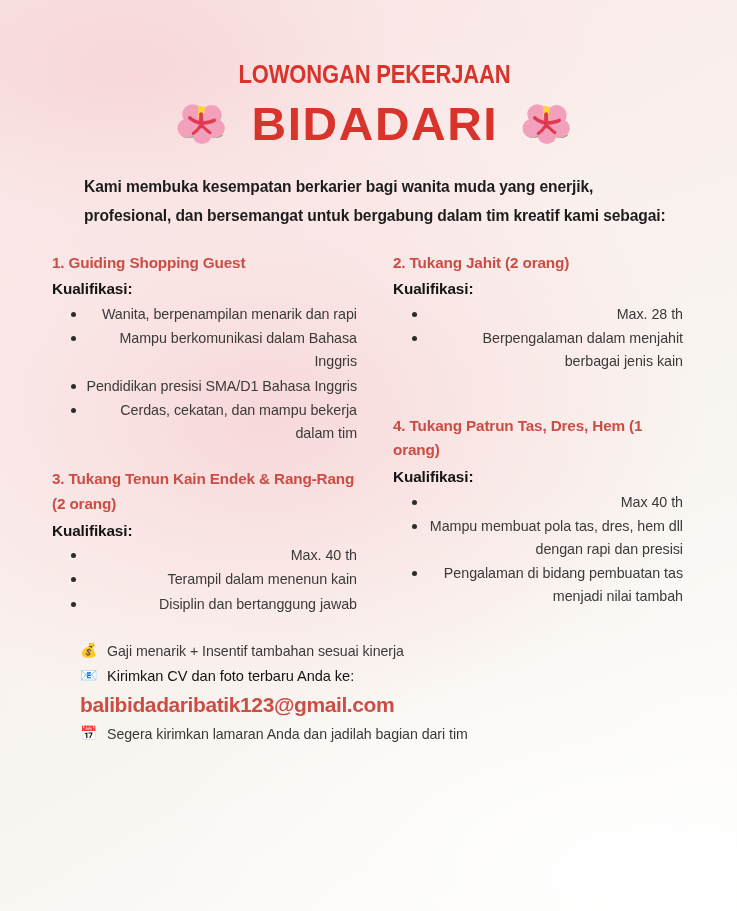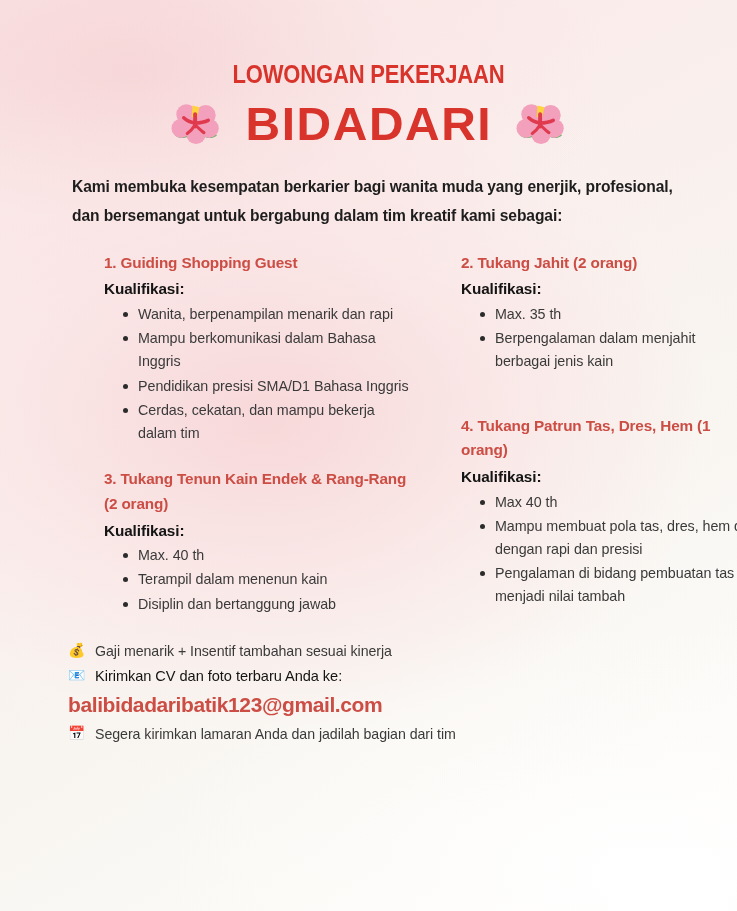--- a/index.html
+++ b/index.html
@@ -16,20 +16,21 @@
   .poster {
     position: relative;
     width: 737px;
     height: 911px;
     background:
       radial-gradient(ellipse 620px 430px at 36% 46%, rgba(248,214,216,0.92) 0%, rgba(250,226,227,0.55) 42%, rgba(253,245,243,0.10) 72%, rgba(253,250,247,0) 100%),
       radial-gradient(ellipse 560px 300px at 18% 8%, rgba(247,212,214,0.95) 0%, rgba(250,228,228,0.5) 50%, rgba(252,245,243,0) 85%),
       radial-gradient(ellipse 500px 260px at 88% 96%, rgba(255,255,255,0.95) 0%, rgba(253,252,250,0.6) 55%, rgba(252,250,247,0) 100%),
       linear-gradient(150deg, #f9e3e3 0%, #faeceb 26%, #f8f5f0 60%, #fbfaf7 80%, #ffffff 100%);
     box-sizing: border-box;
+    padding-left: 12px;
   }
 
   
   .header {
     padding-top: 62px;
     text-align: center;
   }
   .kicker {
     font-family: "Liberation Sans Narrow", "Liberation Sans", sans-serif;
     font-weight: bold;
@@ -65,22 +66,22 @@
     font-size: 15.6px;
     font-weight: bold;
     color: #1d1d1d;
     line-height: 1.85;
     letter-spacing: -0.1px;
   }
 
   
   .columns {
     display: flex;
-    margin: 20px 30px 0 104px;
-    gap: 52px;
+    margin: 20px 30px 0 40px;
+    gap: 36px;
   }
   .col { width: 305px; flex: 0 0 auto; }
   .col-right { width: 290px; }
 
   .job { margin-bottom: 6px; }
   .job-title {
     color: #cc4d44;
     font-weight: bold;
     font-size: 15.3px;
     line-height: 1.62;
@@ -92,20 +93,21 @@
     font-weight: bold;
     font-size: 15.3px;
     line-height: 1.55;
     margin: 0 0 2px 0;
     letter-spacing: -0.1px;
   }
   ul.quals {
     margin: 0 0 0 0;
     padding-left: 34px;
     list-style: none;
+    text-align: right;
   }
   ul.quals li {
     position: relative;
     font-size: 14.3px;
     color: #3a3a3a;
     line-height: 1.62;
     margin-bottom: 1px;
     letter-spacing: -0.05px;
   }
   ul.quals li::before {
@@ -235,21 +237,21 @@
       </div>
 
     </div>
 
     <div class="col col-right">
 
       <div class="job">
         <div class="job-title">2. Tukang Jahit (2 orang)</div>
         <div class="qual-label">Kualifikasi:</div>
         <ul class="quals">
-          <li>Max. 35 th</li>
+          <li>Max. 28 th</li>
           <li>Berpengalaman dalam menjahit berbagai jenis kain</li>
         </ul>
       </div>
 
       <div class="job-gap" style="height:34px"></div>
 
       <div class="job">
         <div class="job-title">4. Tukang Patrun Tas, Dres, Hem (1 orang)</div>
         <div class="qual-label">Kualifikasi:</div>
         <ul class="quals">

